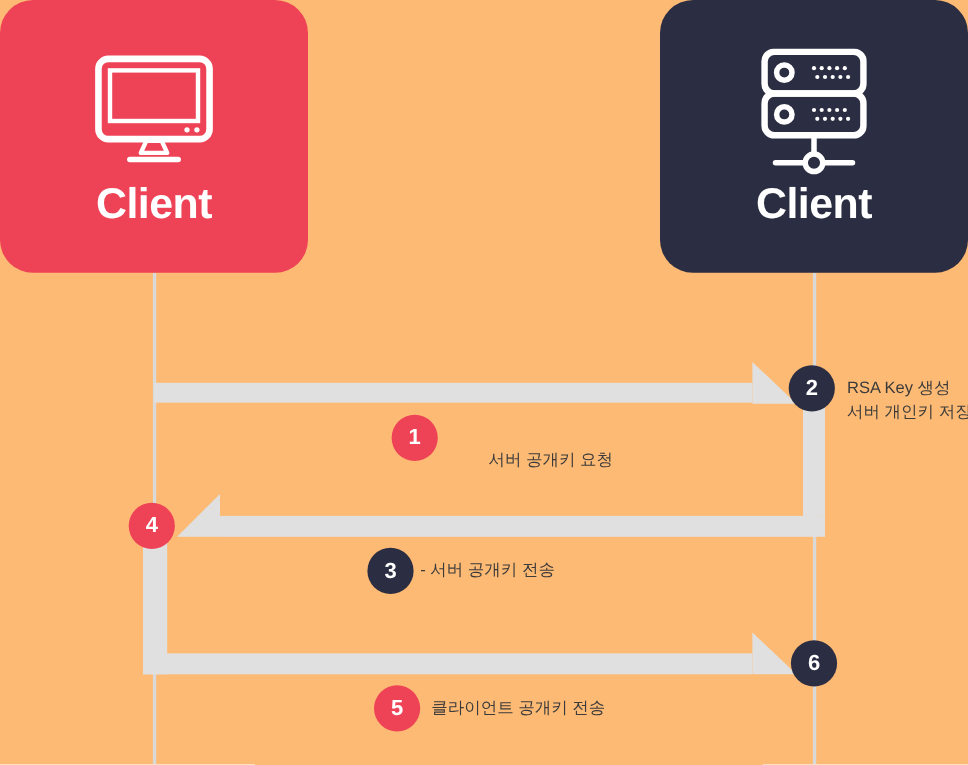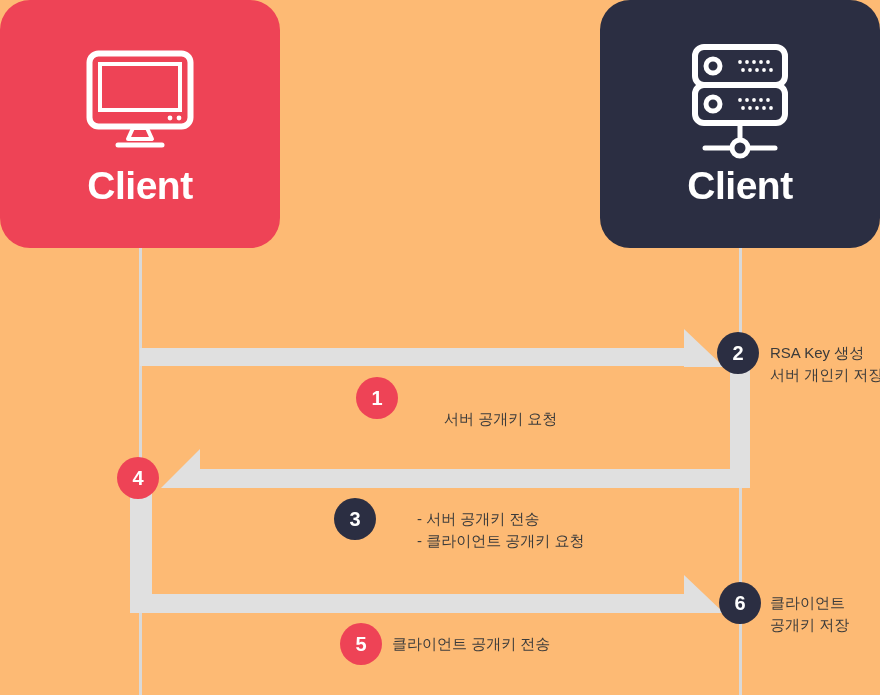--- a/index.html
+++ b/index.html
@@ -117,26 +117,21 @@
   <div class="num" id="n6" style="background: rgb(43, 46, 66);">6</div>
 
   <div class="note" id="t1" style="color: rgb(59, 59, 59);">
     <div>서버 공개키 요청</div>
     <div></div>
   </div>
   <div class="note" id="t2" style="color: rgb(59, 59, 59);">
     <div>RSA Key 생성</div>
     <div>서버 개인키 저장</div>
   </div>
-  <div class="note" id="t3" style="color: rgb(59, 59, 59); margin-left: 35px;">
+  <div class="note" id="t3" style="color: rgb(59, 59, 59);">
     <div>- 서버 공개키 전송</div>
-    <div>- 클라이언트 공개키 요청</div>
   </div>
   <div class="note" id="t5" style="color: rgb(59, 59, 59);">
     <div>클라이언트 공개키 전송</div>
     <div></div>
   </div>
-  <div class="note" id="t6" style="color: rgb(59, 59, 59);">
-    <div>클라이언트</div>
-    <div>공개키 저장</div>
-  </div>
 
 </div>
 
 </body></html>

